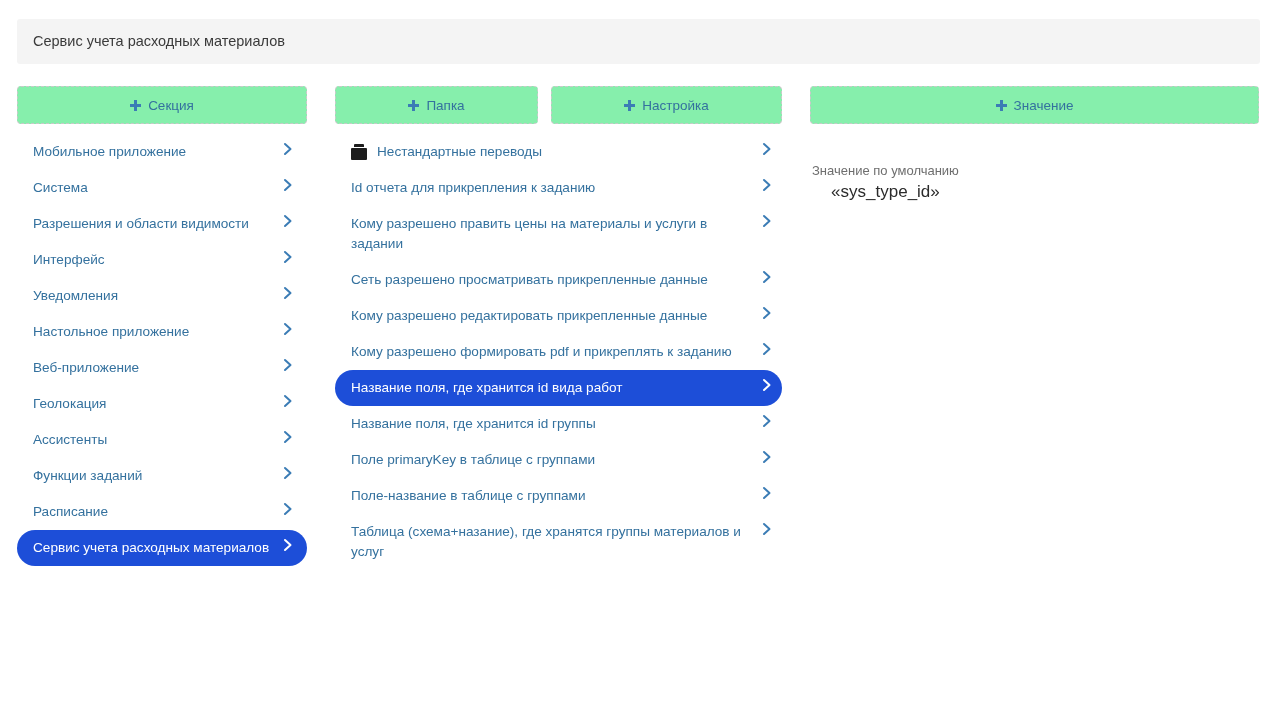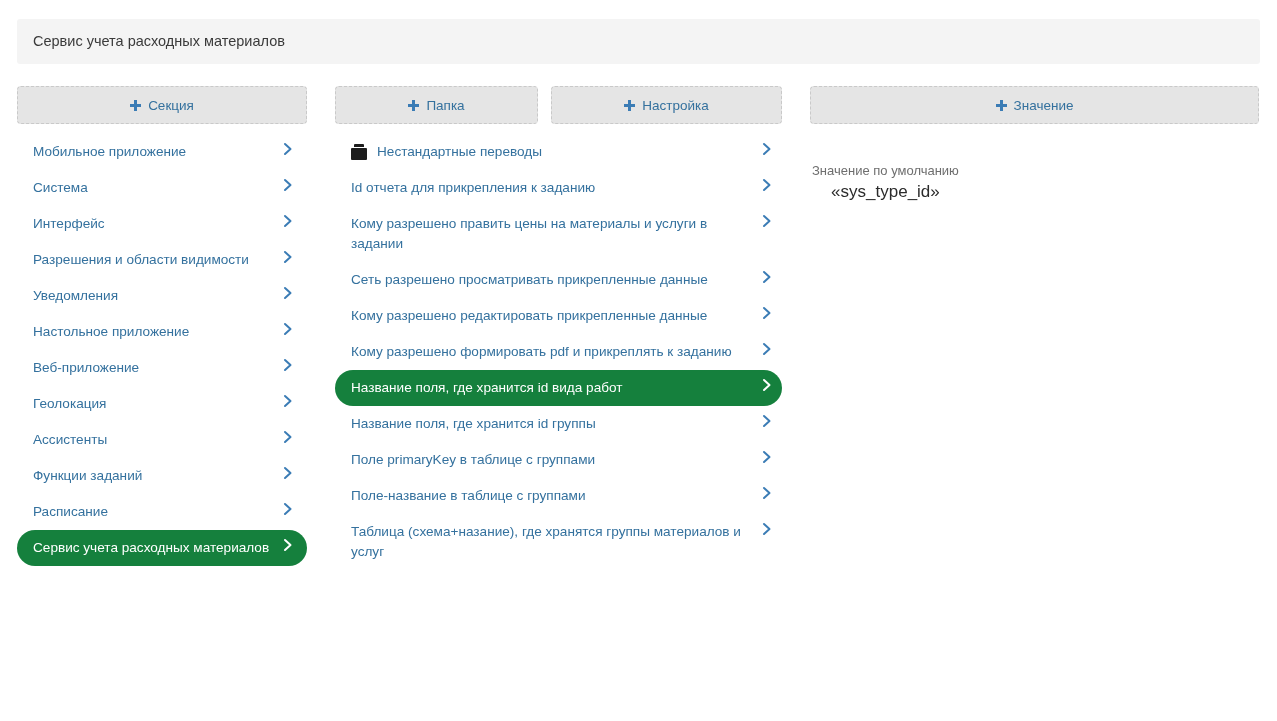--- a/index.html
+++ b/index.html
@@ -55,21 +55,21 @@
   }
   .col-sections  { left: 17px;  width: 290px; }
   .col-folders   { left: 335px; width: 447px; }
   .col-values    { left: 810px; width: 450px; text-align: center; }
 
   
   .add-btn {
     height: 38px;
     border: 1px dashed #c9c9c9;
     border-radius: 4px;
-    background: #e5e5e5;
+    background: #86efac;
     display: flex;
     align-items: center;
     justify-content: center;
     cursor: pointer;
     font-size: 13.5px;
     color: #34719e;
     user-select: none;
   }
   .add-btn .plus {
     display: inline-block;
@@ -121,21 +121,21 @@
     flex: 0 0 auto;
     width: 14px;
     height: 20px;
     display: flex;
     align-items: flex-start;
     justify-content: center;
   }
   .list-item .chev svg { display: block; }
   .list-item .chev svg path { stroke: #3b7cb5; }
   .list-item.selected {
-    background: #15803d;
+    background: #1d4ed8;
     color: #ffffff;
     border-radius: 18px;
   }
   .list-item.selected .chev svg path { stroke: #ffffff; }
 
   .folder-icon {
     flex: 0 0 auto;
     width: 16px;
     height: 16px;
     margin-right: 10px;
@@ -208,29 +208,29 @@
           </div>
           <div class="list-item">
             <span class="label">Система</span>
             <span class="chev">
               <svg width="10" height="14" viewBox="0 0 10 14" fill="none" aria-hidden="true">
                 <path d="M2 2 L7.5 7 L2 12" stroke-width="2" stroke-linecap="round" stroke-linejoin="round" fill="none"></path>
               </svg>
             </span>
           </div>
           <div class="list-item">
+            <span class="label">Разрешения и области видимости</span>
+            <span class="chev">
+              <svg width="10" height="14" viewBox="0 0 10 14" fill="none" aria-hidden="true">
+                <path d="M2 2 L7.5 7 L2 12" stroke-width="2" stroke-linecap="round" stroke-linejoin="round" fill="none"></path>
+              </svg>
+            </span>
+          </div>
+          <div class="list-item">
             <span class="label">Интерфейс</span>
-            <span class="chev">
-              <svg width="10" height="14" viewBox="0 0 10 14" fill="none" aria-hidden="true">
-                <path d="M2 2 L7.5 7 L2 12" stroke-width="2" stroke-linecap="round" stroke-linejoin="round" fill="none"></path>
-              </svg>
-            </span>
-          </div>
-          <div class="list-item">
-            <span class="label">Разрешения и области видимости</span>
             <span class="chev">
               <svg width="10" height="14" viewBox="0 0 10 14" fill="none" aria-hidden="true">
                 <path d="M2 2 L7.5 7 L2 12" stroke-width="2" stroke-linecap="round" stroke-linejoin="round" fill="none"></path>
               </svg>
             </span>
           </div>
           <div class="list-item">
             <span class="label">Уведомления</span>
             <span class="chev">
               <svg width="10" height="14" viewBox="0 0 10 14" fill="none" aria-hidden="true">

